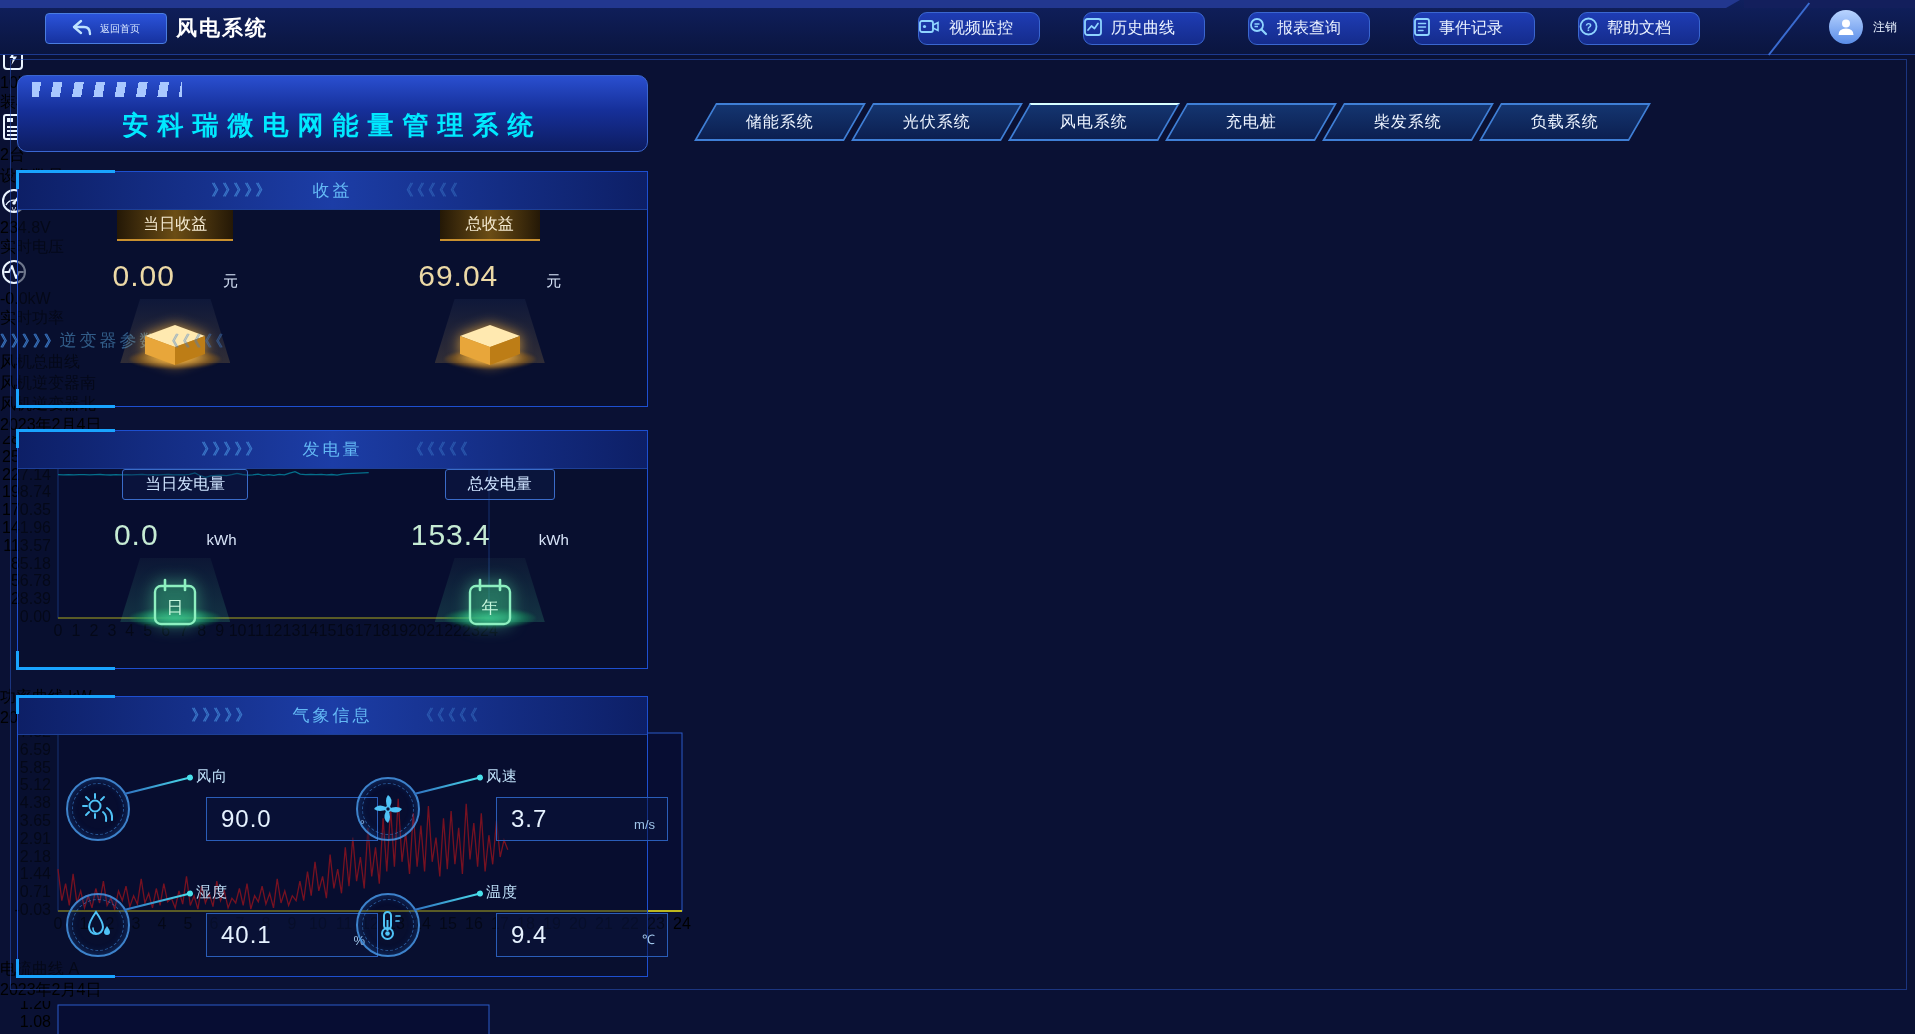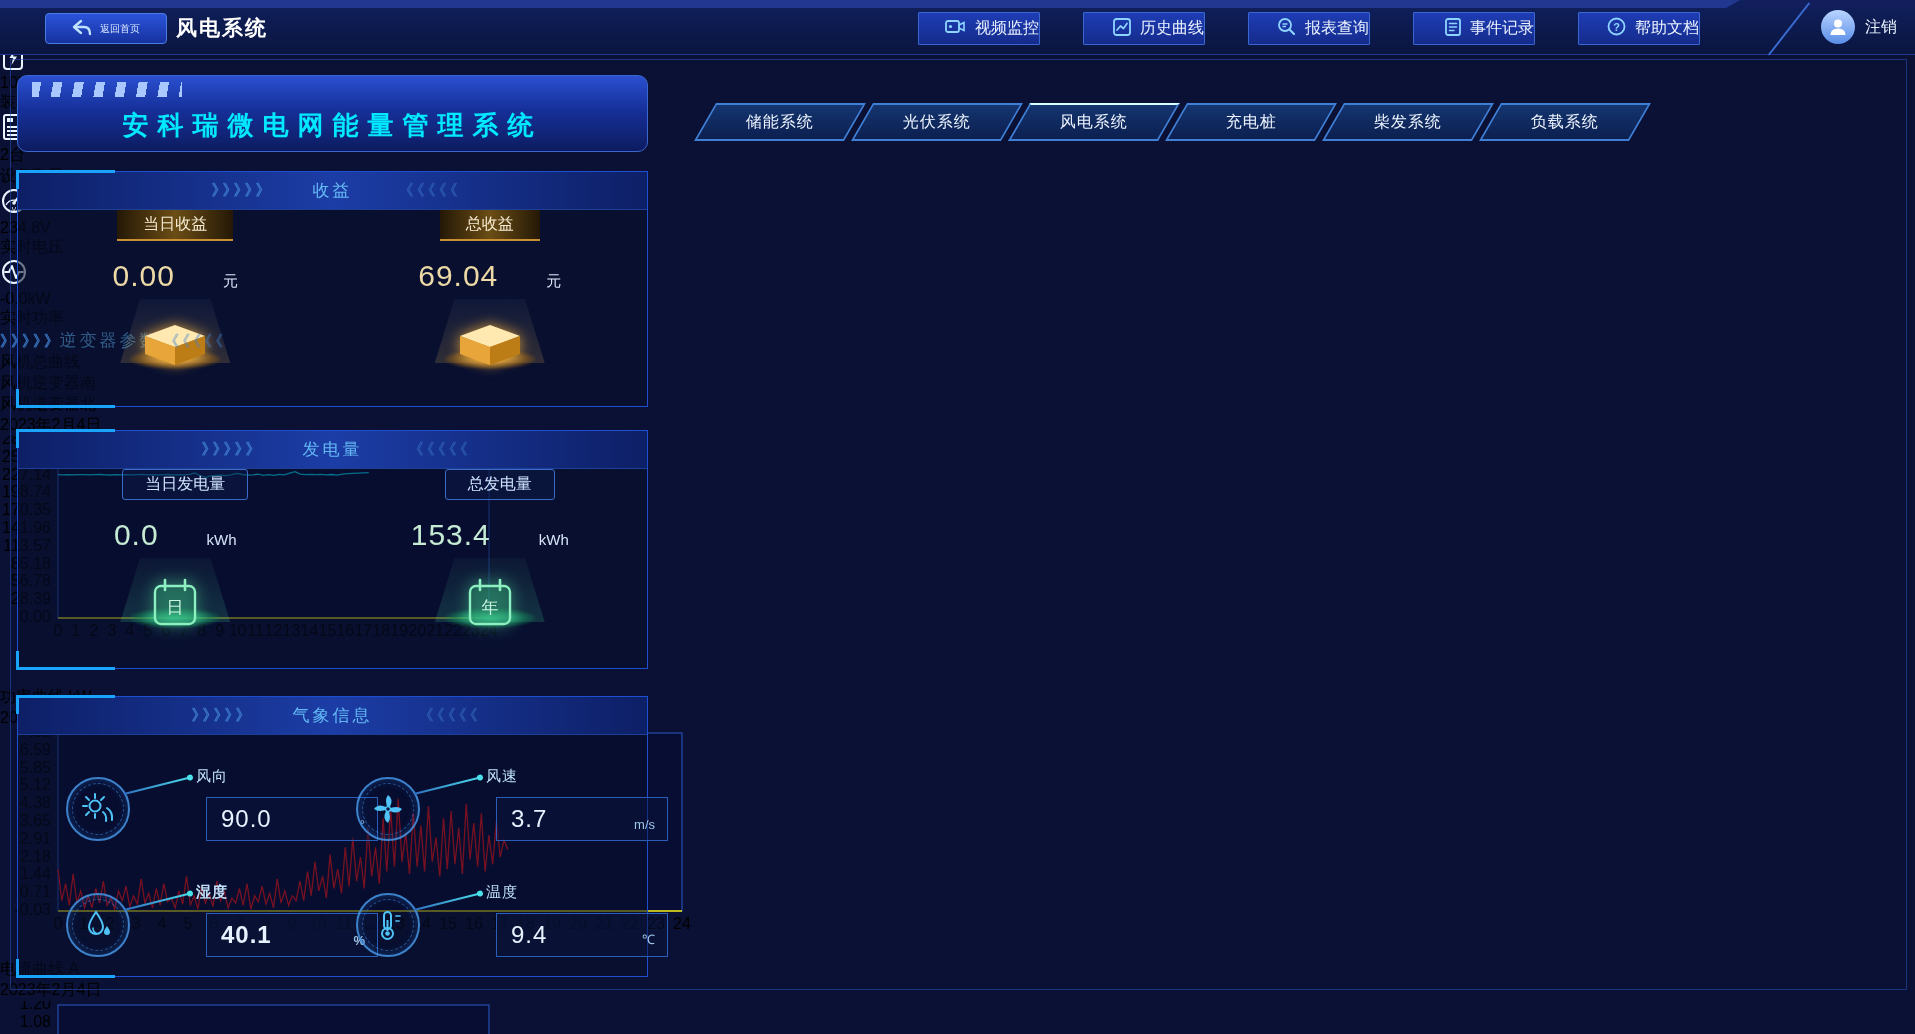--- a/index.html
+++ b/index.html
@@ -11,28 +11,28 @@
     background:linear-gradient(180deg,#10205e 0%,#0c1848 70%,#0a1540 100%);
     border-bottom:1px solid #1d3a8f;z-index:5;}
   .top-strip{position:absolute;left:0;top:0;height:8px;width:1740px;background:#22378f;
     clip-path:polygon(0 0,100% 0,calc(100% - 14px) 100%,0 100%);}
   .top-strip2{position:absolute;left:1744px;top:0;height:8px;right:0;background:#131f5c;}
   .back-btn{position:absolute;left:45px;top:13px;width:122px;height:31px;border:1px solid #4a7de0;border-radius:4px;
     background:linear-gradient(180deg,#2b53da,#16329f);display:flex;align-items:center;justify-content:center;gap:8px;
     color:#d7e6ff;font-size:10px;cursor:pointer;}
   .page-title{position:absolute;left:176px;top:14px;color:#ffffff;font-size:21px;font-weight:bold;letter-spacing:2px;}
   .top-actions{position:absolute;left:918px;top:12px;display:flex;gap:43px;}
-  .top-btn{width:122px;height:33px;border:1px solid #3a66d0;border-radius:1px;
-    background:linear-gradient(180deg,#1e3cb4,#152c8c);display:flex;align-items:center;justify-content:flex-end;gap:9px;
+  .top-btn{width:122px;height:33px;border:1px solid #3a66d0;border-radius:9px;
+    background:linear-gradient(180deg,#1e3cb4,#152c8c);display:flex;align-items:center;justify-content:flex-start;gap:9px;
     color:#eaf2ff;font-size:16px;cursor:pointer;}
   .top-btn svg{flex:0 0 auto;}
   .top-divider{position:absolute;left:1788px;top:-4px;width:2px;height:66px;background:#3a6bd0;transform:rotate(38deg);}
   .user-box{position:absolute;right:18px;top:10px;display:flex;align-items:center;gap:10px;}
   .avatar{width:34px;height:34px;border-radius:50%;background:linear-gradient(180deg,#b9d4ff,#5a8de8);display:flex;align-items:center;justify-content:center;}
-  .logout{color:#e8f1ff;font-size:16px;cursor:pointer;}
+  .logout{color:#e8f1ff;font-size:12px;cursor:pointer;}
 
   
   .outer-frame{position:absolute;left:10px;top:59px;width:1897px;height:931px;border:1px solid rgba(42,84,190,.55);pointer-events:none;}
 
   
   .panel{position:absolute;border:1px solid #1d4fd0;background:rgba(8,14,44,.55);}
   .panel::before{content:'';position:absolute;left:-2px;top:-2px;width:96px;height:16px;
     border-top:3px solid #19a4ff;border-left:3px solid #19a4ff;}
   .panel::after{content:'';position:absolute;left:-2px;bottom:-2px;width:96px;height:16px;
     border-bottom:3px solid #19a4ff;border-left:3px solid #19a4ff;}
@@ -363,21 +363,21 @@
               <circle cx="17" cy="17" r="2.4" fill="#0a1134" stroke="#4fc3f7" stroke-width="1.4"></circle>
             </svg>
         </div>
         <div class="wi-line"></div>
         <span class="wi-label">风速</span>
         <div class="wi-box">
           <span class="v">3.7</span>
           <span class="u">m/s</span>
         </div>
       </div>
-      <div class="wi" style="left:48px;top:138px;font-weight:bold;">
+      <div class="wi" style="left:48px;top:138px;">
         <div class="wi-circle">
           <svg width="34" height="34" viewBox="0 0 34 34">
               <path d="M15 4 Q22 14 22 19 A7 7 0 1 1 8 19 Q8 14 15 4 Z" fill="none" stroke="#4fc3f7" stroke-width="2"></path>
               <path d="M26 18 Q29 22 29 24 A3 3 0 1 1 23 24 Q23 22 26 18 Z" fill="#4fc3f7"></path>
               <path d="M12 20 Q12 24 15 25" fill="none" stroke="#4fc3f7" stroke-width="1.6" stroke-linecap="round"></path>
             </svg>
         </div>
         <div class="wi-line"></div>
         <span class="wi-label">湿度</span>
         <div class="wi-box">

